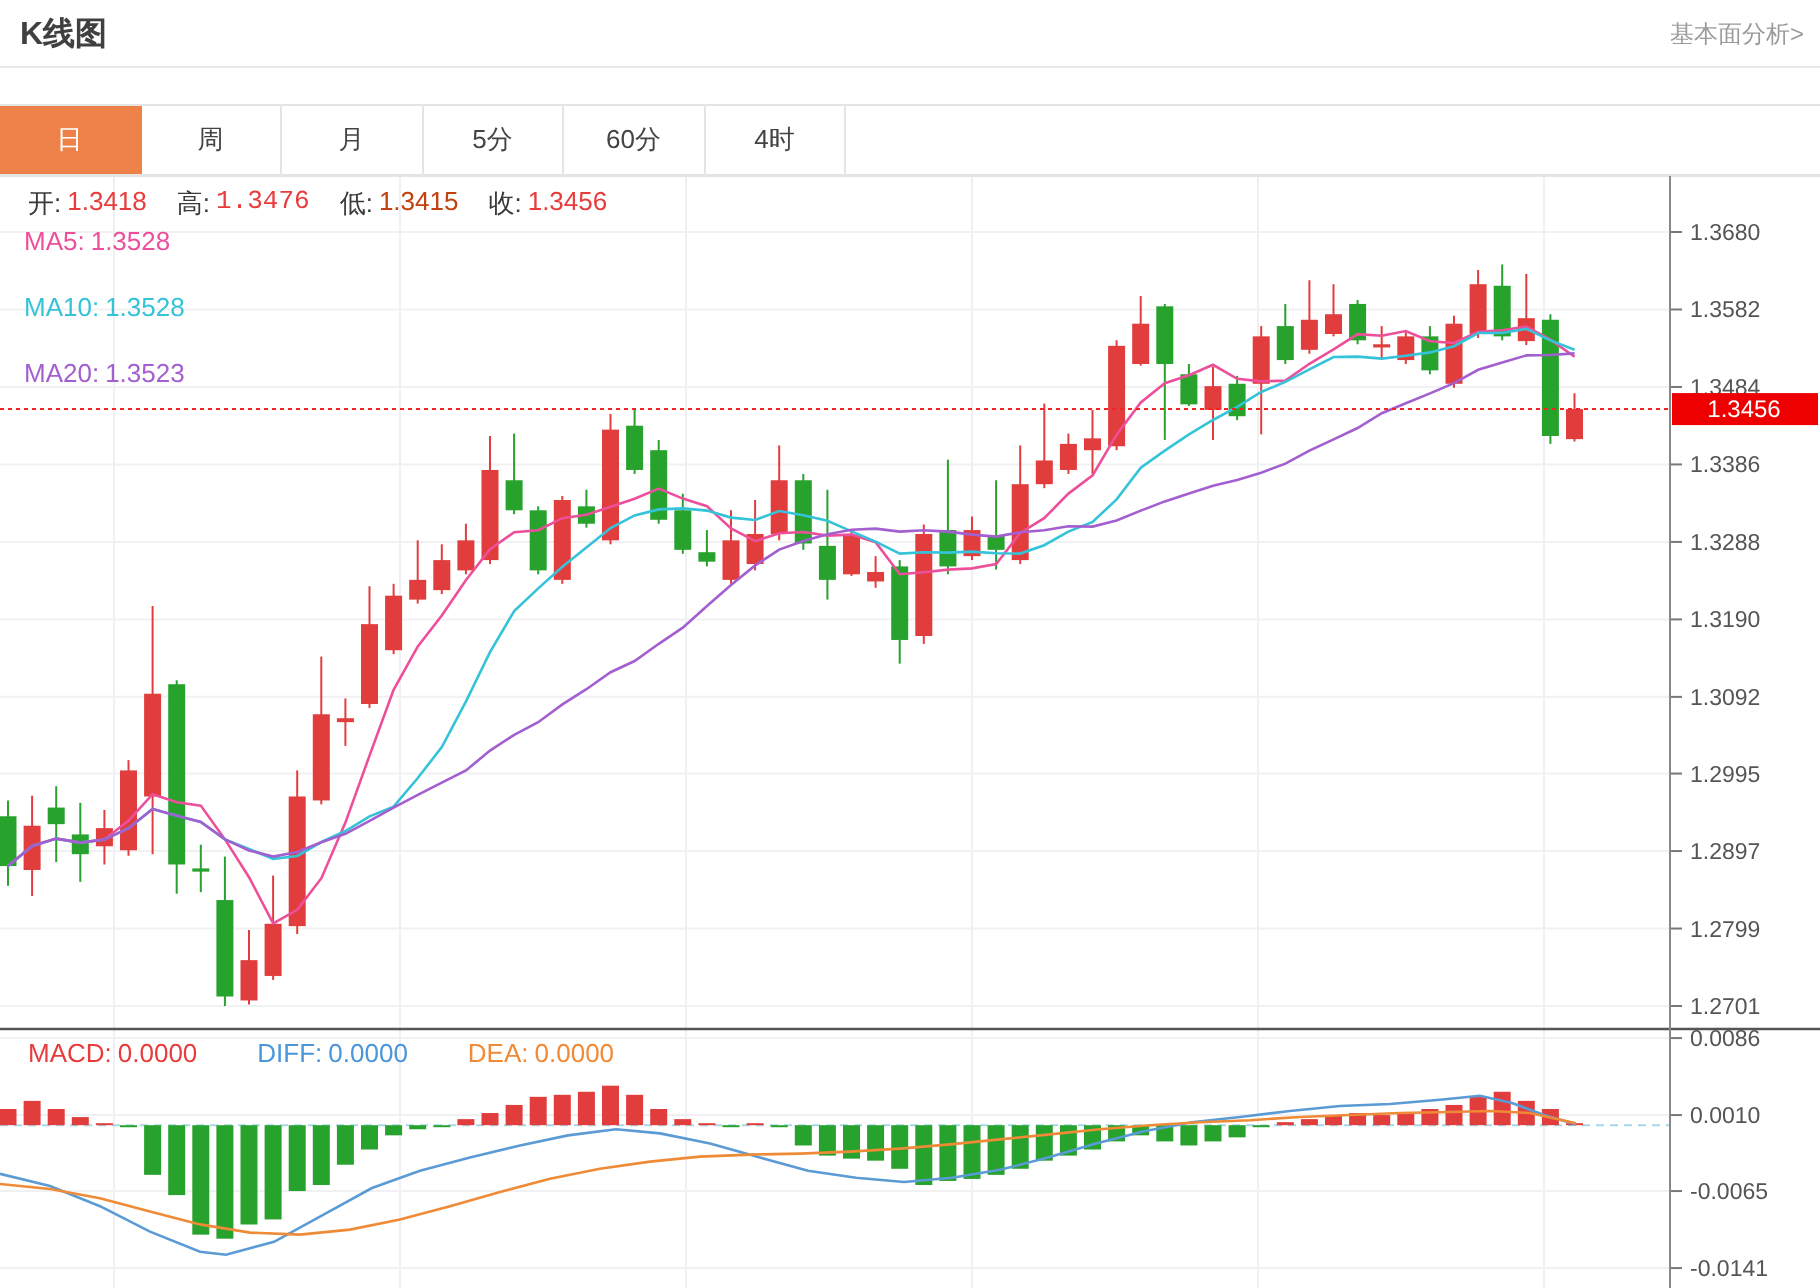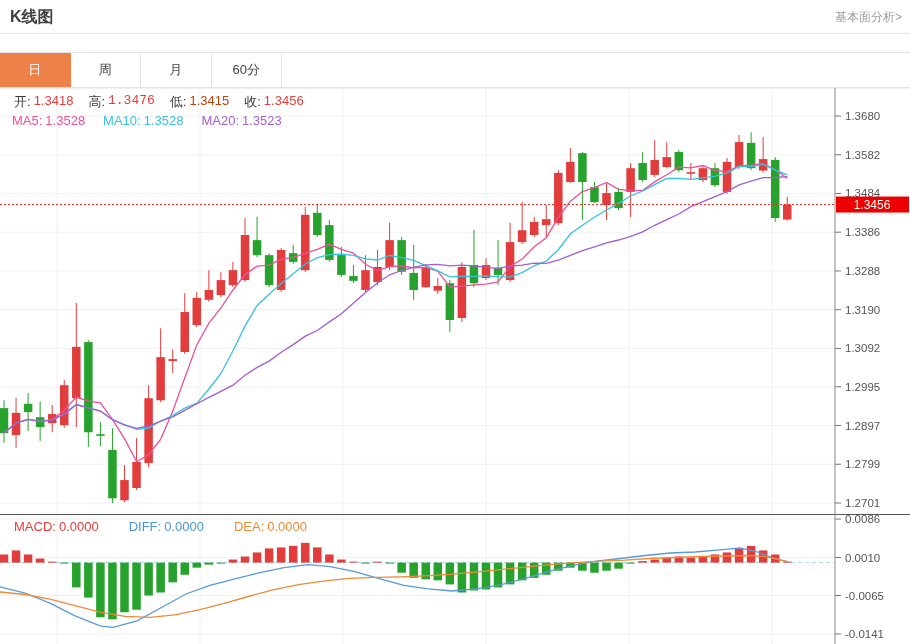--- a/index.html
+++ b/index.html
@@ -11,21 +11,21 @@
   .title{position:absolute;left:10px;top:7px;font-size:16px;font-weight:bold;color:#404040;text-align:center;}
   .fundlink{position:absolute;right:8px;top:9px;font-size:12px;color:#9a9a9a;cursor:pointer;}
   .tabs{position:absolute;top:52px;left:0;width:910px;height:36px;box-sizing:border-box;
     border-top:1px solid #e4e4e4;border-bottom:1px solid #e4e4e4;display:flex;background:#fff;z-index:3;}
   .tab{width:70.5px;box-sizing:border-box;border-right:1px solid #e4e4e4;display:flex;align-items:center;
     justify-content:center;font-size:13px;color:#444;cursor:pointer;background:#fff;}
   .tab.active{color:#fff;border-right-color:transparent;}
   #chart{position:absolute;left:0;top:0;z-index:1;}
   .row{position:absolute;display:flex;font-size:13px;z-index:2;white-space:nowrap;}
   #ohlcRow{left:14px;top:93px;gap:15px;}
-  #maRow{left:12px;top:113px;gap:18px;}
+  #maRow{left:12px;top:113px;gap:18px;flex-direction:column;}
   #macdRow{left:14px;top:519px;gap:30px;}
   .pair{display:flex;gap:3px;}
   .lbl{color:#3a3a3a;}
 </style>
 </head>
 <body>
 
 <svg id="chart" width="910" height="644" viewBox="0 0 910 644">
     <line x1="57" y1="88" x2="57" y2="644" stroke="#eff0f3" stroke-width="1"></line>
     <line x1="200" y1="88" x2="200" y2="644" stroke="#eff0f3" stroke-width="1"></line>
@@ -292,21 +292,23 @@
 
 <div class="topbar">
   <div class="title">K线图</div>
   <div class="fundlink">基本面分析&gt;</div>
 </div>
 
 <div class="tabs" id="tabBar">
     <div class="tab active" style="background: rgb(238, 129, 71);">日</div>
     <div class="tab">周</div>
     <div class="tab">月</div>
+    <div class="tab">5分</div>
     <div class="tab">60分</div>
+    <div class="tab">4时</div>
   </div>
 
 <div class="row" id="ohlcRow">
     <span class="pair">
       <span class="lbl">开:</span>
       <span style="color: rgb(232, 60, 60);">1.3418</span>
     </span>
     <span class="pair">
       <span class="lbl">高:</span>
       <span style="color: rgb(232, 60, 60); font-family: Liberation Mono, monospace;">1.3476</span>

